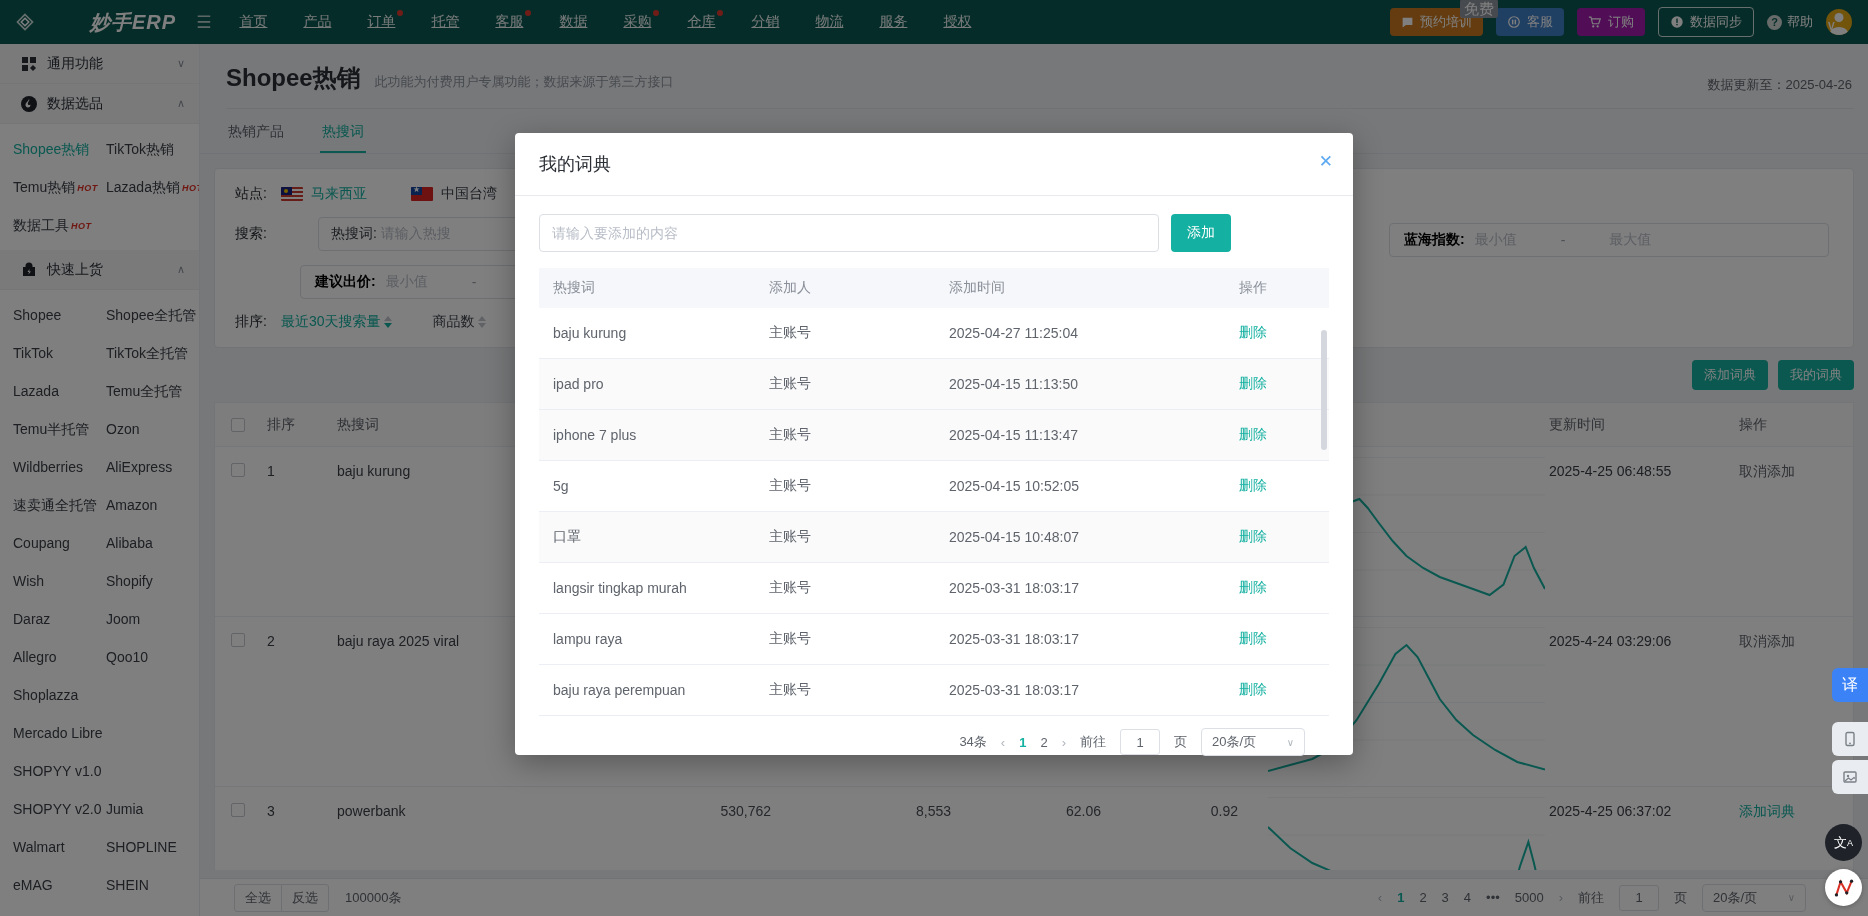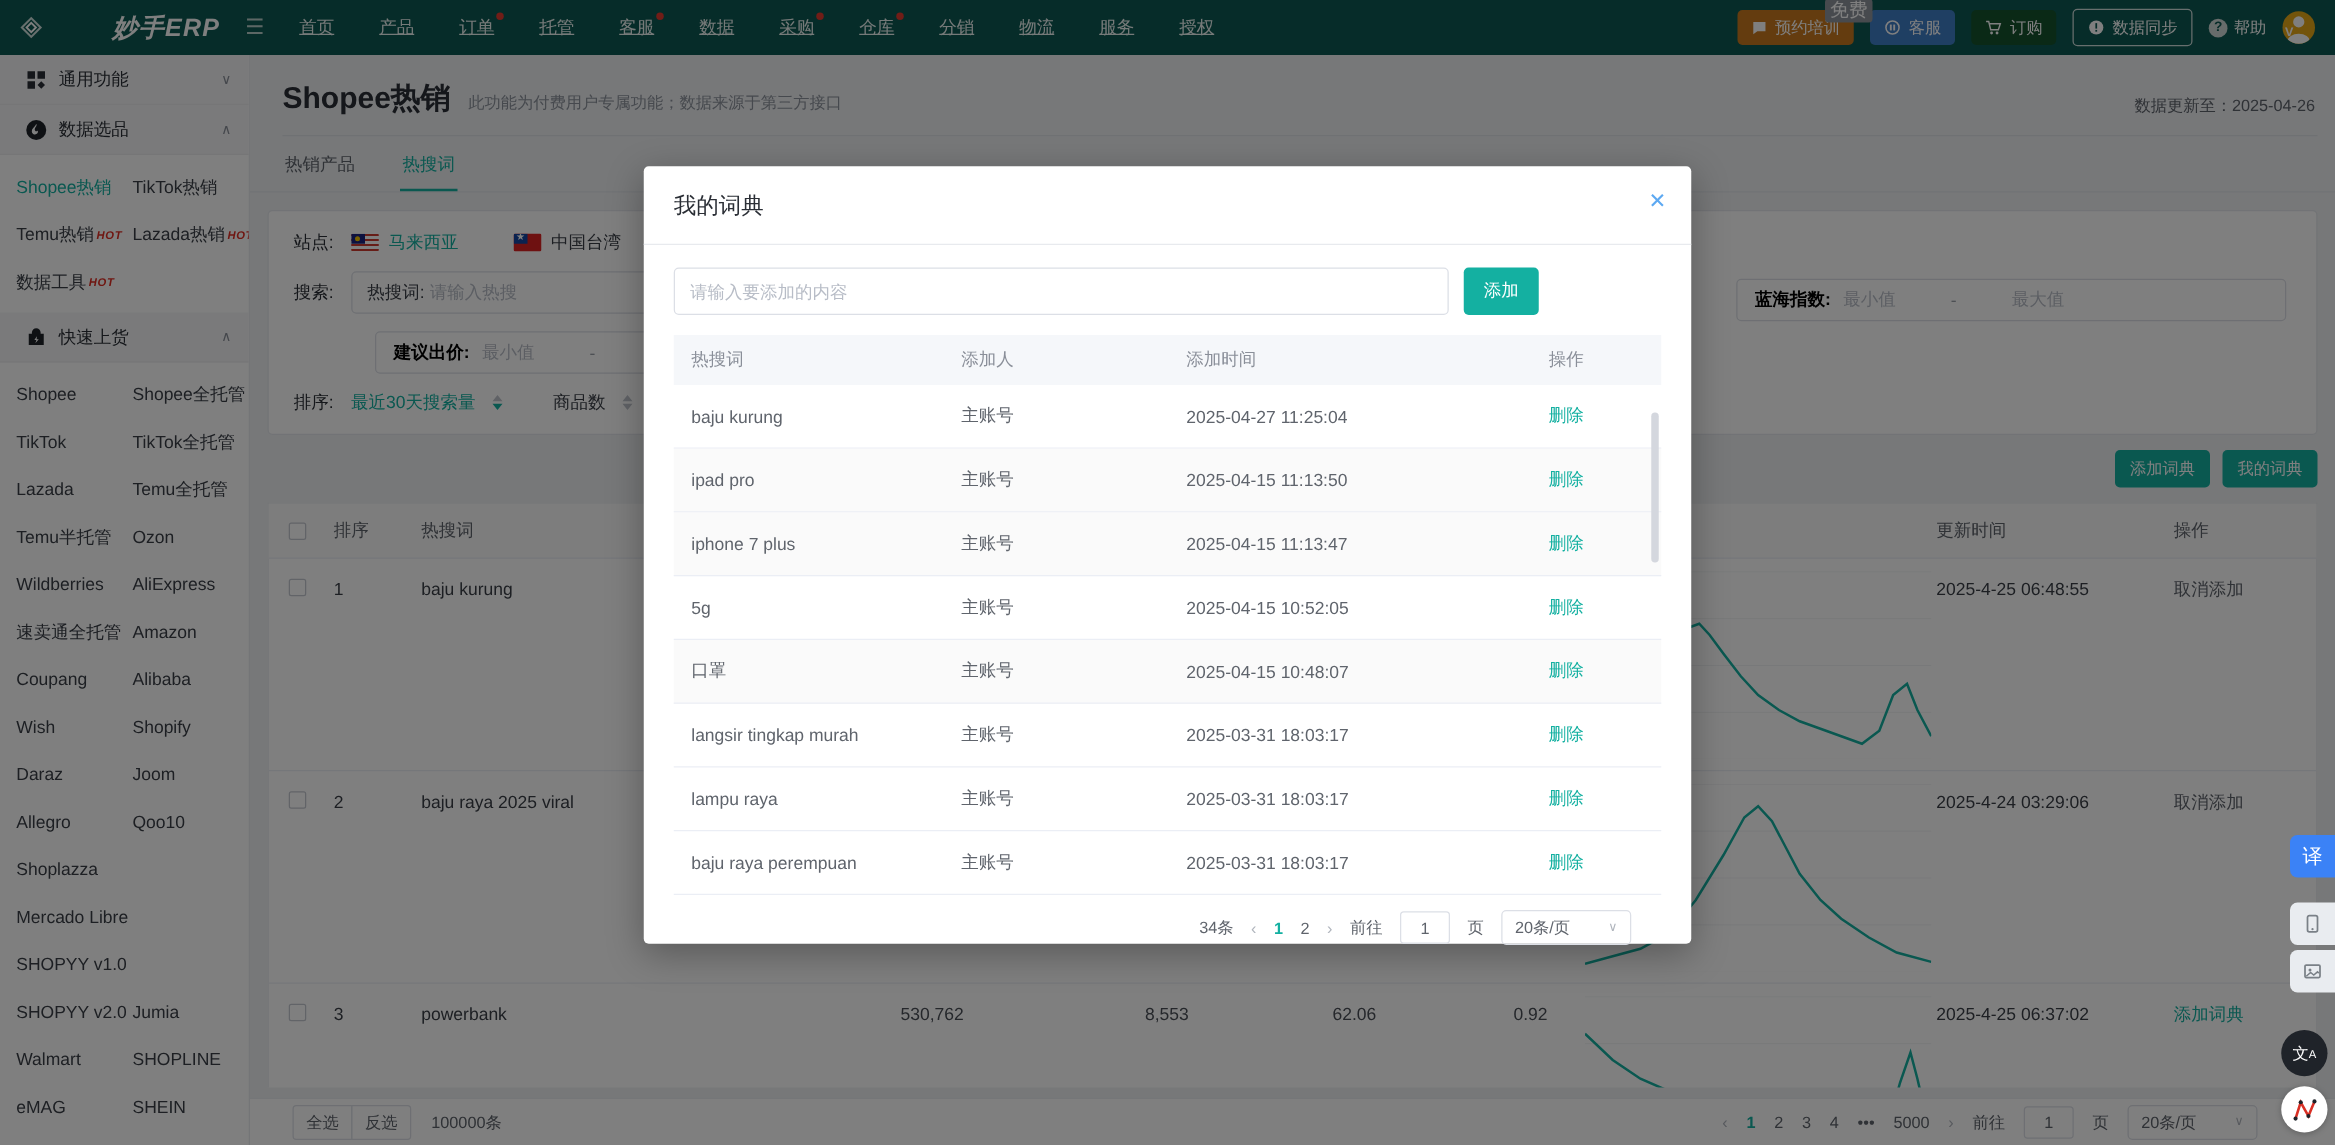--- a/index.html
+++ b/index.html
@@ -14,21 +14,21 @@
 .hamburger{margin-left:20px;color:#b9cfcb;font-size:17px;cursor:pointer;}
 .nav-menu{display:flex;margin-left:28px;gap:36px;}
 .nav-item{position:relative;font-size:14px;color:#edf4f3;cursor:pointer;white-space:nowrap;text-decoration:underline;}
 .nav-item .dot{display:none;position:absolute;top:-3px;right:-8px;width:6px;height:6px;border-radius:50%;background:#e23a2e;}
 .nav-item.has-dot .dot{display:block;}
 .nav-right{margin-left:auto;display:flex;align-items:center;gap:13px;}
 .nav-right .nbtn{display:flex;align-items:center;gap:6px;font-size:13px;padding:5px 11px;border-radius:4px;cursor:pointer;white-space:nowrap;}
 .btn-train{position:relative;background:#c8791f;}
 .badge-free{position:absolute;top:-9px;right:-15px;background:#8f959c;color:#fff;font-size:15px;line-height:1;padding:2px 4px;border-radius:3px;}
 .btn-cs{background:#3f7ec7;border-radius:14px;}
-.btn-order{background:#14532d;}
+.btn-order{background:#a21caf;}
 .btn-sync{border:1px solid rgba(255,255,255,.8);}
 .help{display:flex;align-items:center;gap:5px;font-size:13px;cursor:pointer;}
 .qmark{width:15px;height:15px;border-radius:50%;background:#cfd8d6;color:#0d5952;font-size:11px;font-weight:bold;display:flex;align-items:center;justify-content:center;}
 .avatar{width:26px;height:26px;border-radius:50%;background:#e6a817;position:relative;overflow:hidden;cursor:pointer;}
 .avatar .head{position:absolute;top:4px;left:50%;transform:translateX(-50%);width:9px;height:9px;border-radius:50%;background:#fff;}
 .avatar .bodyp{position:absolute;bottom:-4px;left:50%;transform:translateX(-50%);width:18px;height:12px;border-radius:50% 50% 0 0;background:#fff;}
 .avatar .vletter{position:absolute;left:2px;bottom:3px;font-size:10px;font-weight:bold;color:#fff;}
 
 
 .sidebar{position:absolute;top:44px;left:0;width:200px;bottom:0;background:#fff;overflow:hidden;z-index:5;border-right:1px solid #e8eaee;}
@@ -61,31 +61,31 @@
 .flag-my:before{content:"";position:absolute;top:0;left:0;width:11px;height:8px;background:#1a237e;}
 .flag-my:after{content:"";position:absolute;top:2px;left:3px;width:4px;height:4px;border-radius:50%;background:#f2c100;}
 .flag-tw{background:#d22;}
 .flag-tw:before{content:"";position:absolute;top:0;left:0;width:11px;height:8px;background:#1545a0;}
 .flag-tw:after{content:"★";position:absolute;top:-2px;left:2px;color:#fff;font-size:8px;}
 .flag-cut{width:14px;background:#8f1f1f;}
 .inp{display:flex;align-items:center;border:1px solid #dcdfe6;border-radius:4px;height:34px;background:#fff;font-size:14px;}
 .inp .prefix{color:#3a3f47;padding:0 4px 0 12px;white-space:nowrap;}
 .inp .ph{color:#b8bdc7;white-space:nowrap;overflow:hidden;}
 .group{display:flex;}
-.group .inp:first-child{border-radius:4px 0 0 4px;width:262px;}
+.group .inp:first-child{border-radius:4px 0 0 4px;width:262px;margin-left:37px;}
 .group .inp:last-child{border-radius:0 4px 4px 0;border-left:none;width:160px;padding:0 12px;justify-content:space-between;color:#3a3f47;}
 .caret{color:#b0b5bd;font-size:10px;}
 .range-box{display:flex;align-items:center;border:1px solid #dcdfe6;border-radius:4px;height:34px;background:#fff;padding:0 14px;gap:10px;font-size:14px;}
 .range-box .lab{color:#000000;white-space:nowrap;font-weight:bold;}
 .range-box .ph{color:#b8bdc7;}
 .range-box .sep{color:#9aa0a8;margin:0 34px;}
 .blue-box{position:absolute;right:24px;top:54px;width:440px;}
 .bid-row{margin-left:65px;}
 .bid-box{width:440px;}
-.sort-item{display:flex;align-items:center;gap:14px;margin-right:40px;font-size:14px;color:#3a3f47;cursor:pointer;}
+.sort-item{display:flex;align-items:center;gap:4px;margin-right:40px;font-size:14px;color:#3a3f47;cursor:pointer;}
 .sort-item.active{color:#14b0a1;}
 .arrows{display:inline-flex;flex-direction:column;gap:2px;}
 .arrows i{width:0;height:0;border-left:4px solid transparent;border-right:4px solid transparent;}
 .arrows .up{border-bottom:5px solid #c0c4cc;}
 .arrows .dn{border-top:5px solid #c0c4cc;}
 .sort-item.active .arrows .dn{border-top-color:#14b0a1;}
 
 .dict-btns{display:flex;justify-content:flex-end;gap:10px;margin:12px 14px 0;}
 .tealbtn{background:#14b0a1;color:#fff;font-size:13px;border:none;border-radius:4px;padding:6px 12px;cursor:pointer;white-space:nowrap;}
 

